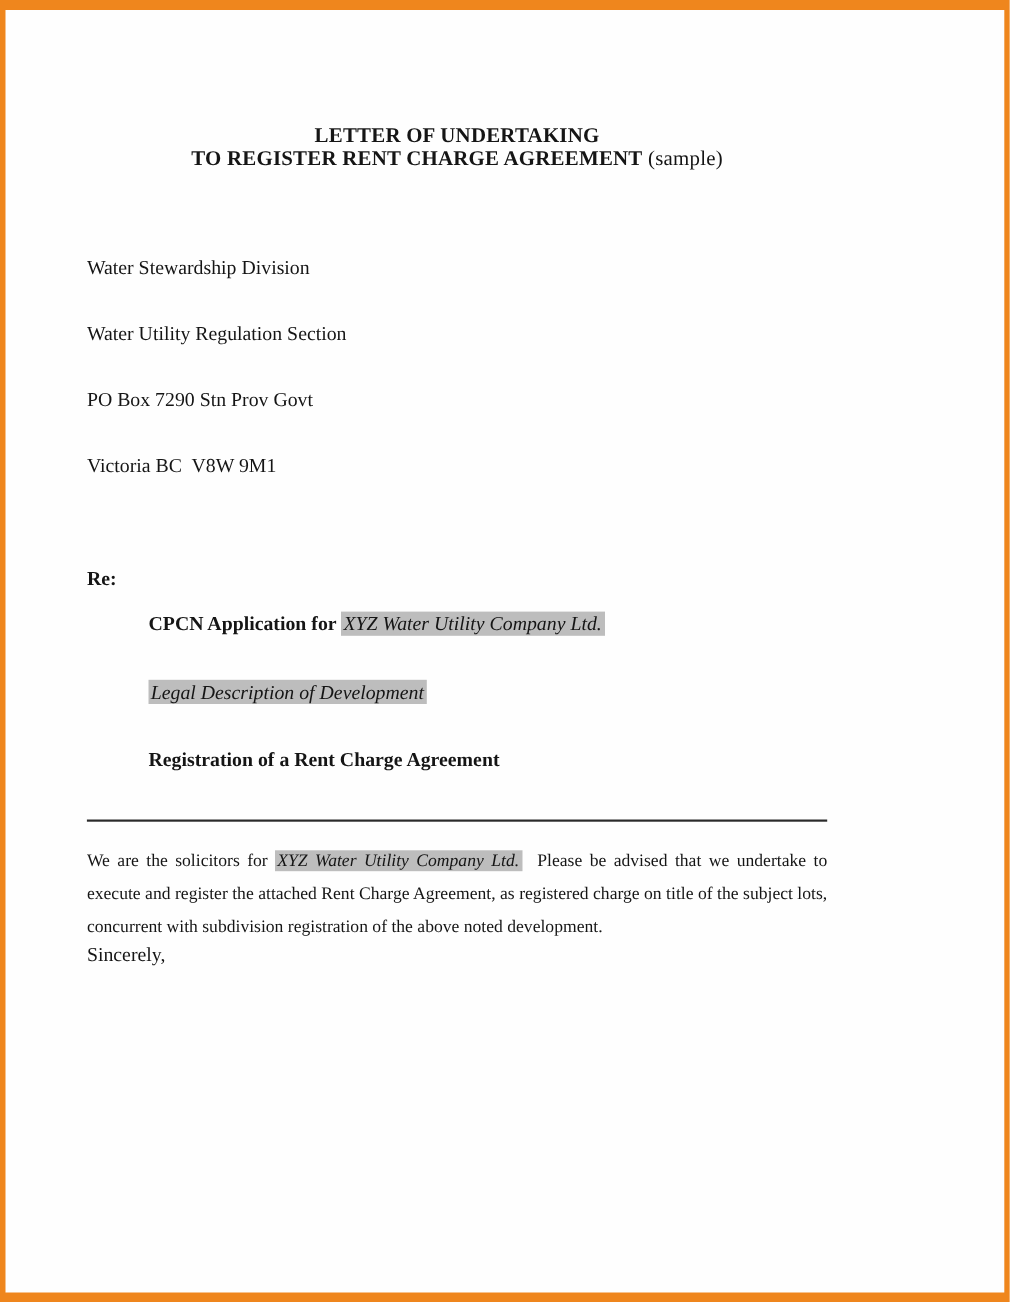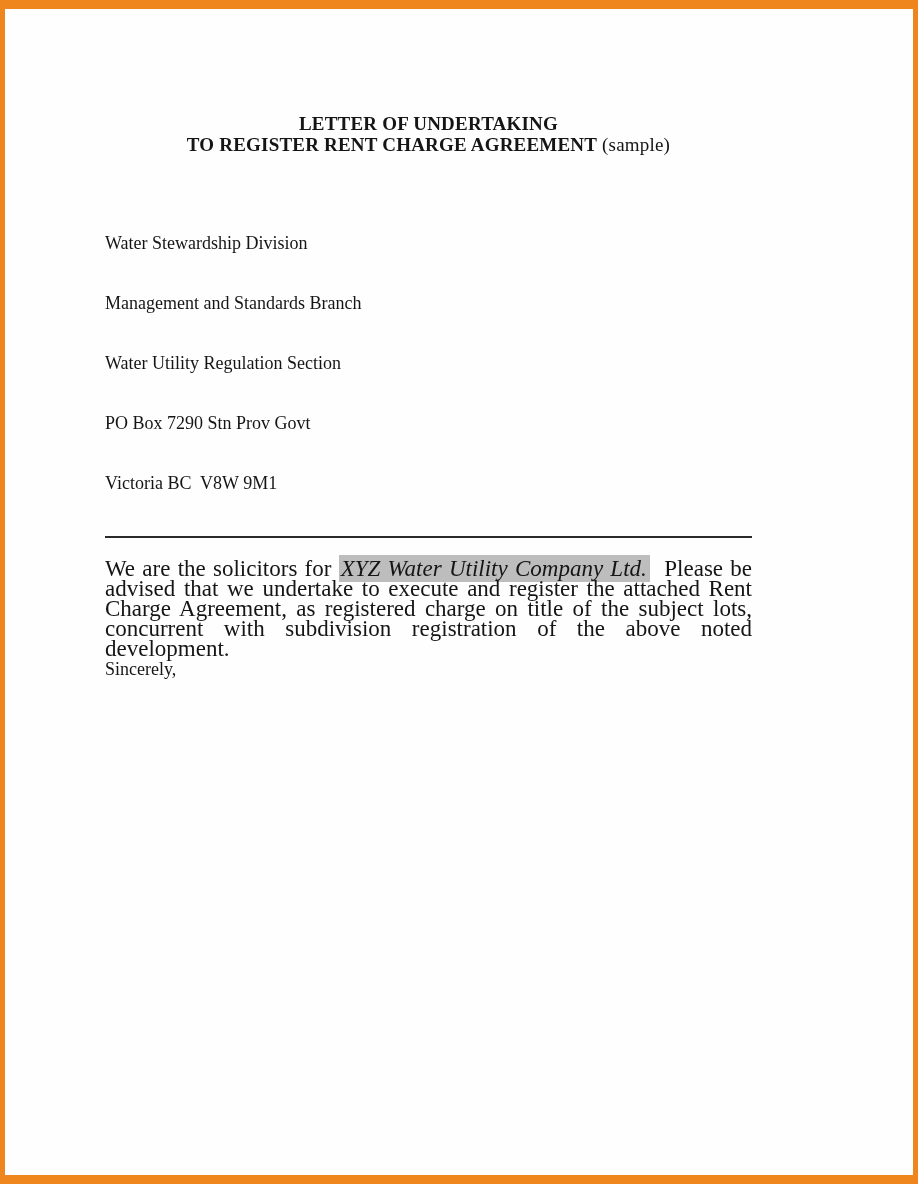--- a/index.html
+++ b/index.html
@@ -11,21 +11,21 @@
     border-style:solid;
     border-color:#ef861d;
     border-width:9px 5px 9px 5px;
     font-family:"Liberation Serif","DejaVu Serif",serif;
     color:#151515;
     overflow:hidden;
   }
   .content{
     box-sizing:border-box;
     width:100%;height:100%;
-    padding:104px 161px 0 100px;
+    padding:104px 161px 0 74px;
   }
   .bold{font-weight:bold;}
   .italic{font-style:italic;}
   .hl{background:#bdbdbd;padding:1px 3px 1px 2px;}
   .title{
     text-align:center;
     font-size:19px;
     line-height:21px;
     letter-spacing:.2px;
   }
@@ -34,46 +34,53 @@
   .re-row{margin-top:43px;display:flex;font-size:18px;line-height:20.5px;}
   .re-label{width:56px;flex:0 0 56px;}
   .re-content{flex:1;white-space:pre-wrap;}
   .re-rule{
     margin:3px 0 0 0;border:none;
     border-top:2px solid #2a2a2a;
     width:100%;
   }
   .body-par{
     margin:21px 0 0 0;
-    font-size:23px;line-height:20px;
+    font-size:16px;line-height:30px;
     text-align:justify;
     white-space:pre-wrap;
   }
   .closing{font-size:18px;}
 </style>
 </head>
 <body>
 
 <div class="page">
   <div class="content">
 
     <div class="title">
       <div class="bold">LETTER OF UNDERTAKING</div>
       <div><span class="bold">TO REGISTER RENT CHARGE AGREEMENT</span><span> (sample)</span></div>
     </div>
 
 
     <div class="address">
       <div>Water Stewardship Division</div>
-      <div>Management and Standards Branch</div>
       <div>Water Utility Regulation Section</div>
       <div>PO Box 7290 Stn Prov Govt</div>
       <div>Victoria BC  V8W 9M1</div>
     </div>
 
+    <div class="re-row">
+      <div class="re-label bold">Re:</div>
+      <div class="re-content">
+        <div><span class="bold">CPCN Application for </span><span class="hl italic">XYZ Water Utility Company Ltd.</span></div>
+        <div><span class="hl italic">Legal Description of Development</span></div>
+        <div class="bold">Registration of a Rent Charge Agreement</div>
+      </div>
+    </div>
     <hr class="re-rule">
 
     <p class="body-par"><span>We are the solicitors for </span><span class="hl italic">XYZ Water Utility Company Ltd.</span><span>  Please be advised that we undertake to execute and register the attached Rent Charge Agreement, as registered charge on title of the subject lots, concurrent with subdivision registration of the above noted development.</span></p>
 
     <div class="closing">Sincerely,</div>
 
   </div>
 </div>
 
 </body></html>

